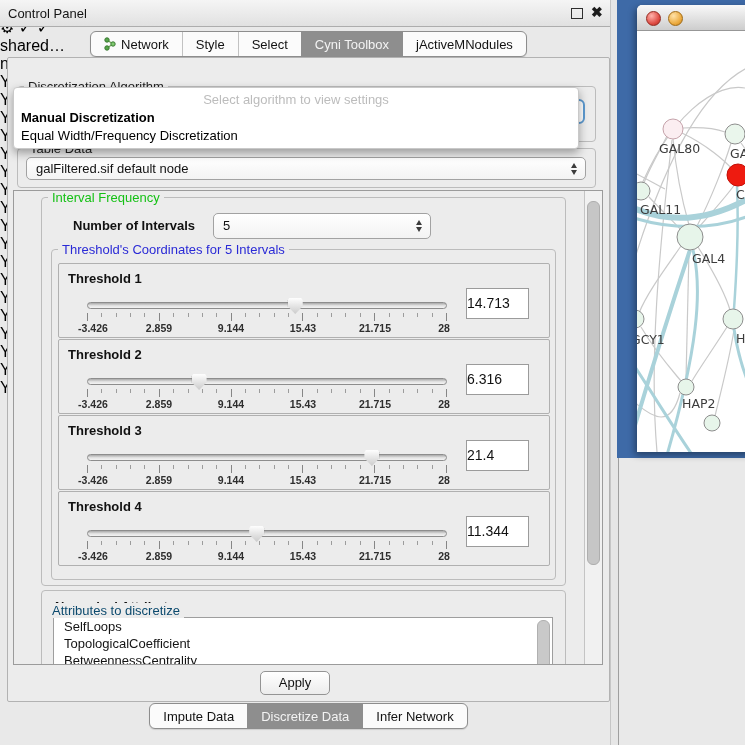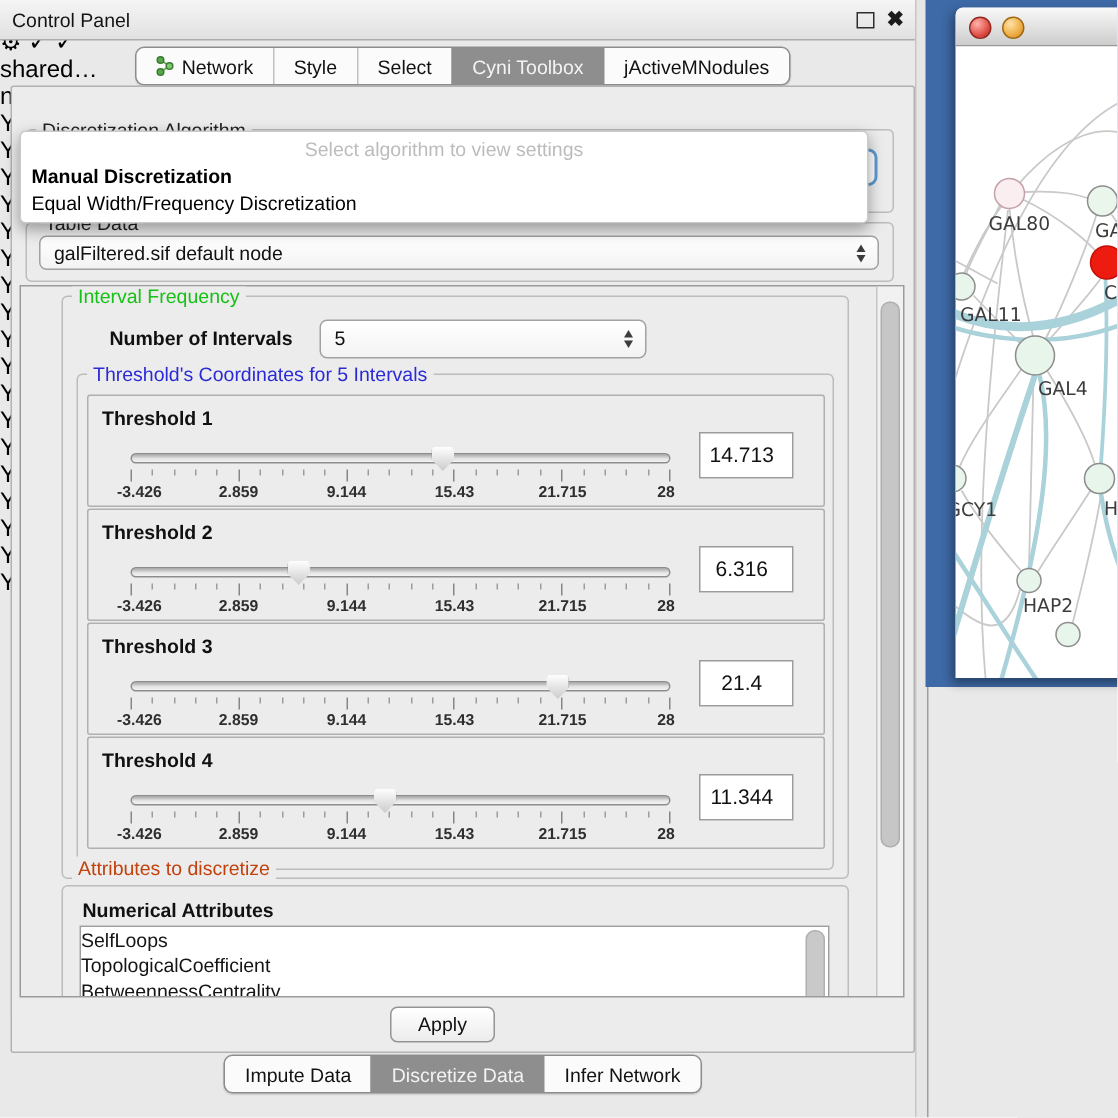--- a/index.html
+++ b/index.html
@@ -51,26 +51,26 @@
   .thresh-row{position:absolute;left:44px;width:490px;height:73px;background:#ececec;border:1px solid #b0b0b0;border-radius:2px;}
   .tlabel{position:absolute;left:9px;top:7px;font-size:13px;font-weight:bold;color:#111;}
   .tzone{position:absolute;left:28px;top:34px;width:360px;height:36px;}
   .track{position:absolute;left:0;right:0;top:4px;height:5px;border:1px solid #8d8d8d;border-radius:4px;background:linear-gradient(#a9a9a9,#e4e4e4 55%,#f3f3f3);}
   .thumb{position:absolute;top:0px;width:15px;height:16px;margin-left:-7px;background:linear-gradient(#fefefe,#cbcbcb);clip-path:polygon(10% 0,90% 0,100% 14%,100% 52%,50% 100%,0 52%,0 14%);filter:drop-shadow(0 0 1px #6f6f6f);}
   .ticks{position:absolute;left:0;right:0;top:15px;height:8px;display:flex;justify-content:space-between;}
   .ticks i{width:1px;height:4px;background:#9c9c9c;}
   .ticks i.mj{height:8px;background:#868686;}
   .axis{position:absolute;left:0;right:0;top:24px;height:12px;font-size:10.5px;font-weight:bold;color:#2e2e2e;}
   .axis span{position:absolute;transform:translateX(-50%);white-space:nowrap;}
-  .vbox{position:absolute;left:407px;top:24px;width:55px;height:29px;background:#fff;border:1px solid #9b9b9b;font-size:14px;color:#111;text-align:center;line-height:29px;padding-right:6px;}
+  .vbox{position:absolute;left:407px;top:24px;width:55px;height:29px;background:#fff;border:1px solid #9b9b9b;font-size:14px;color:#111;text-align:left;line-height:29px;padding-right:6px;}
   #g-attr{left:27px;top:399px;width:523px;height:120px;}
-  #g-attr-title{left:34px;top:380px;color:#c2410c;}
+  #g-attr-title{left:34px;top:412px;color:#0c4a6e;}
   #attr-sub{position:absolute;left:41px;top:408px;font-size:13px;font-weight:bold;color:#111;}
   #attr-list{position:absolute;left:39px;top:426px;width:498px;height:90px;background:#fff;border:1px solid #9e9e9e;}
-  .attr-item{font-size:13px;color:#141414;line-height:17px;white-space:nowrap;}
+  .attr-item{font-size:13px;color:#141414;line-height:17px;padding-left:10px;white-space:nowrap;}
   #attr-list .lsb{position:absolute;right:2px;top:2px;width:11px;height:58px;background:#c9c9c9;border:1px solid #b0b0b0;border-radius:6px;}
   #vscroll{position:absolute;right:0;top:0;bottom:0;width:17px;background:#f1f1f1;border-left:1px solid #c4c4c4;}
   #vscroll .thumbv{position:absolute;left:2px;top:10px;width:11px;height:362px;background:#c6c6c6;border:1px solid #aeaeae;border-radius:6px;}
   #apply{position:absolute;left:260px;top:671px;width:68px;height:22px;border:1px solid #949494;border-radius:5px;background:linear-gradient(#ffffff,#ececec);font-size:13px;color:#111;text-align:center;line-height:22px;}
   #splitter{position:absolute;left:610px;top:0;width:7px;height:745px;background:#e6e6e6;border-left:1px solid #c6c6c6;border-right:1px solid #9f9f9f;}
   
   #desktop{position:absolute;left:617px;top:0;width:128px;height:458px;background:#3e6aa7;}
   #netwin{position:absolute;left:20px;top:5px;width:120px;height:447px;background:#fff;border-radius:5px 0 0 0;box-shadow:-2px 3px 7px rgba(0,0,0,.4);overflow:hidden;}
   #netbar{position:relative;height:25px;background:linear-gradient(#f9f9f9,#cdcdcd);border-bottom:1px solid #979797;border-radius:5px 0 0 0;}
   .light{position:absolute;top:6px;width:13px;height:13px;border-radius:50%;}

